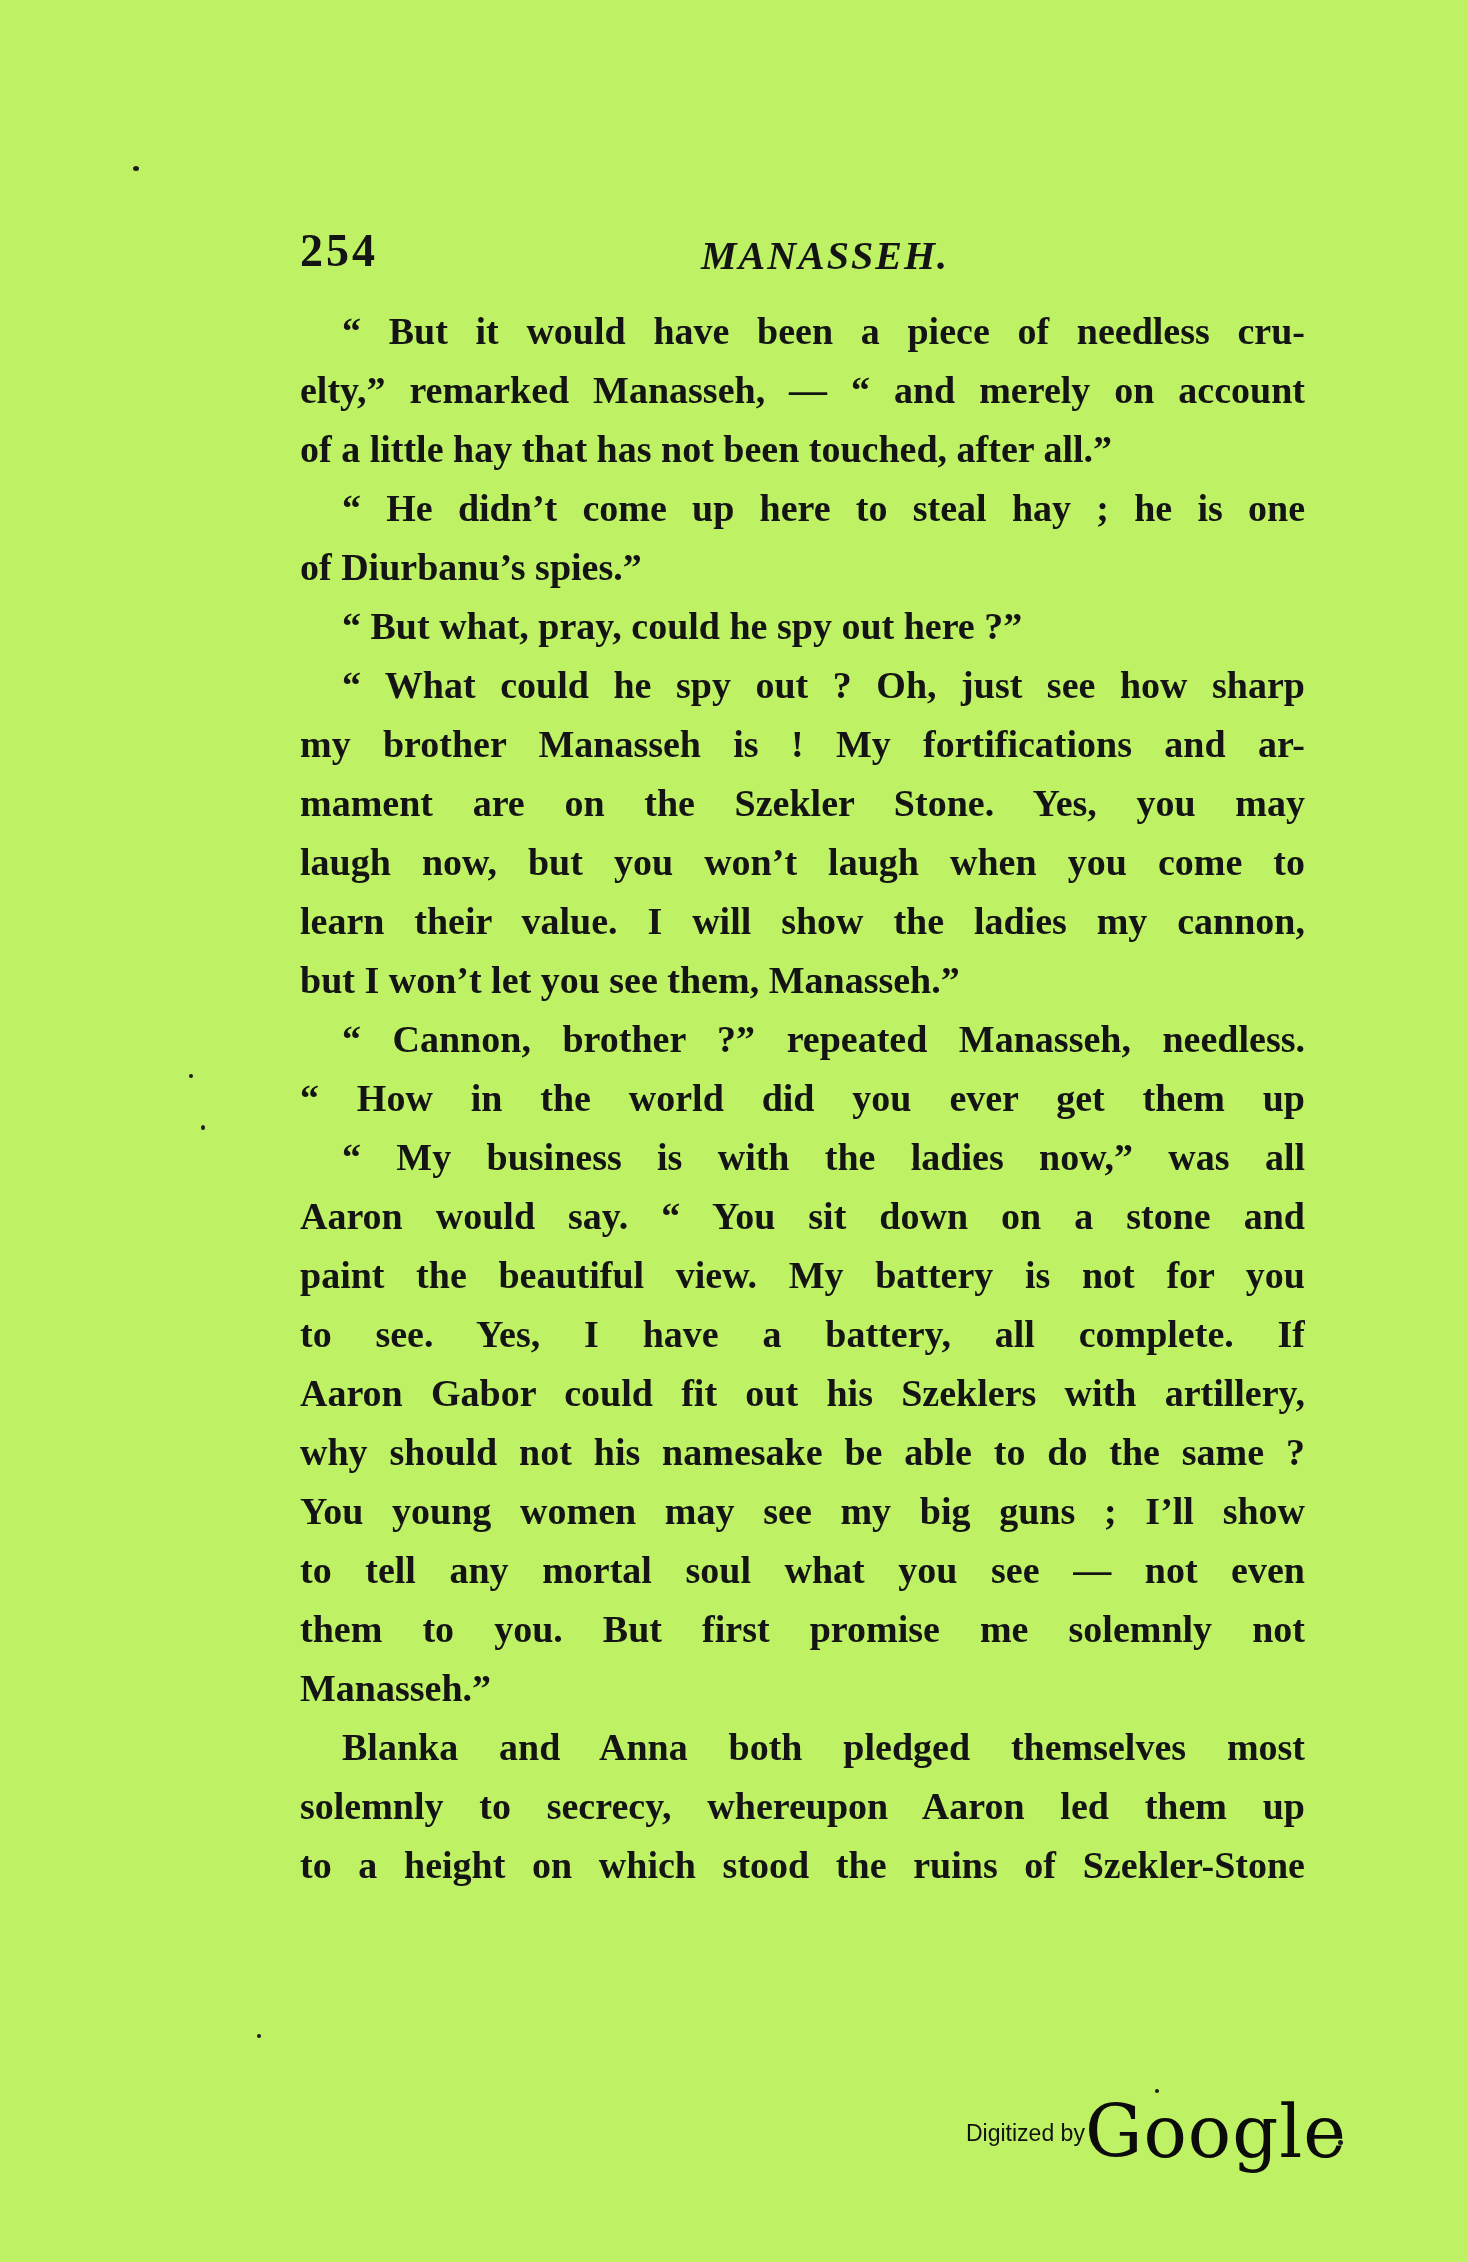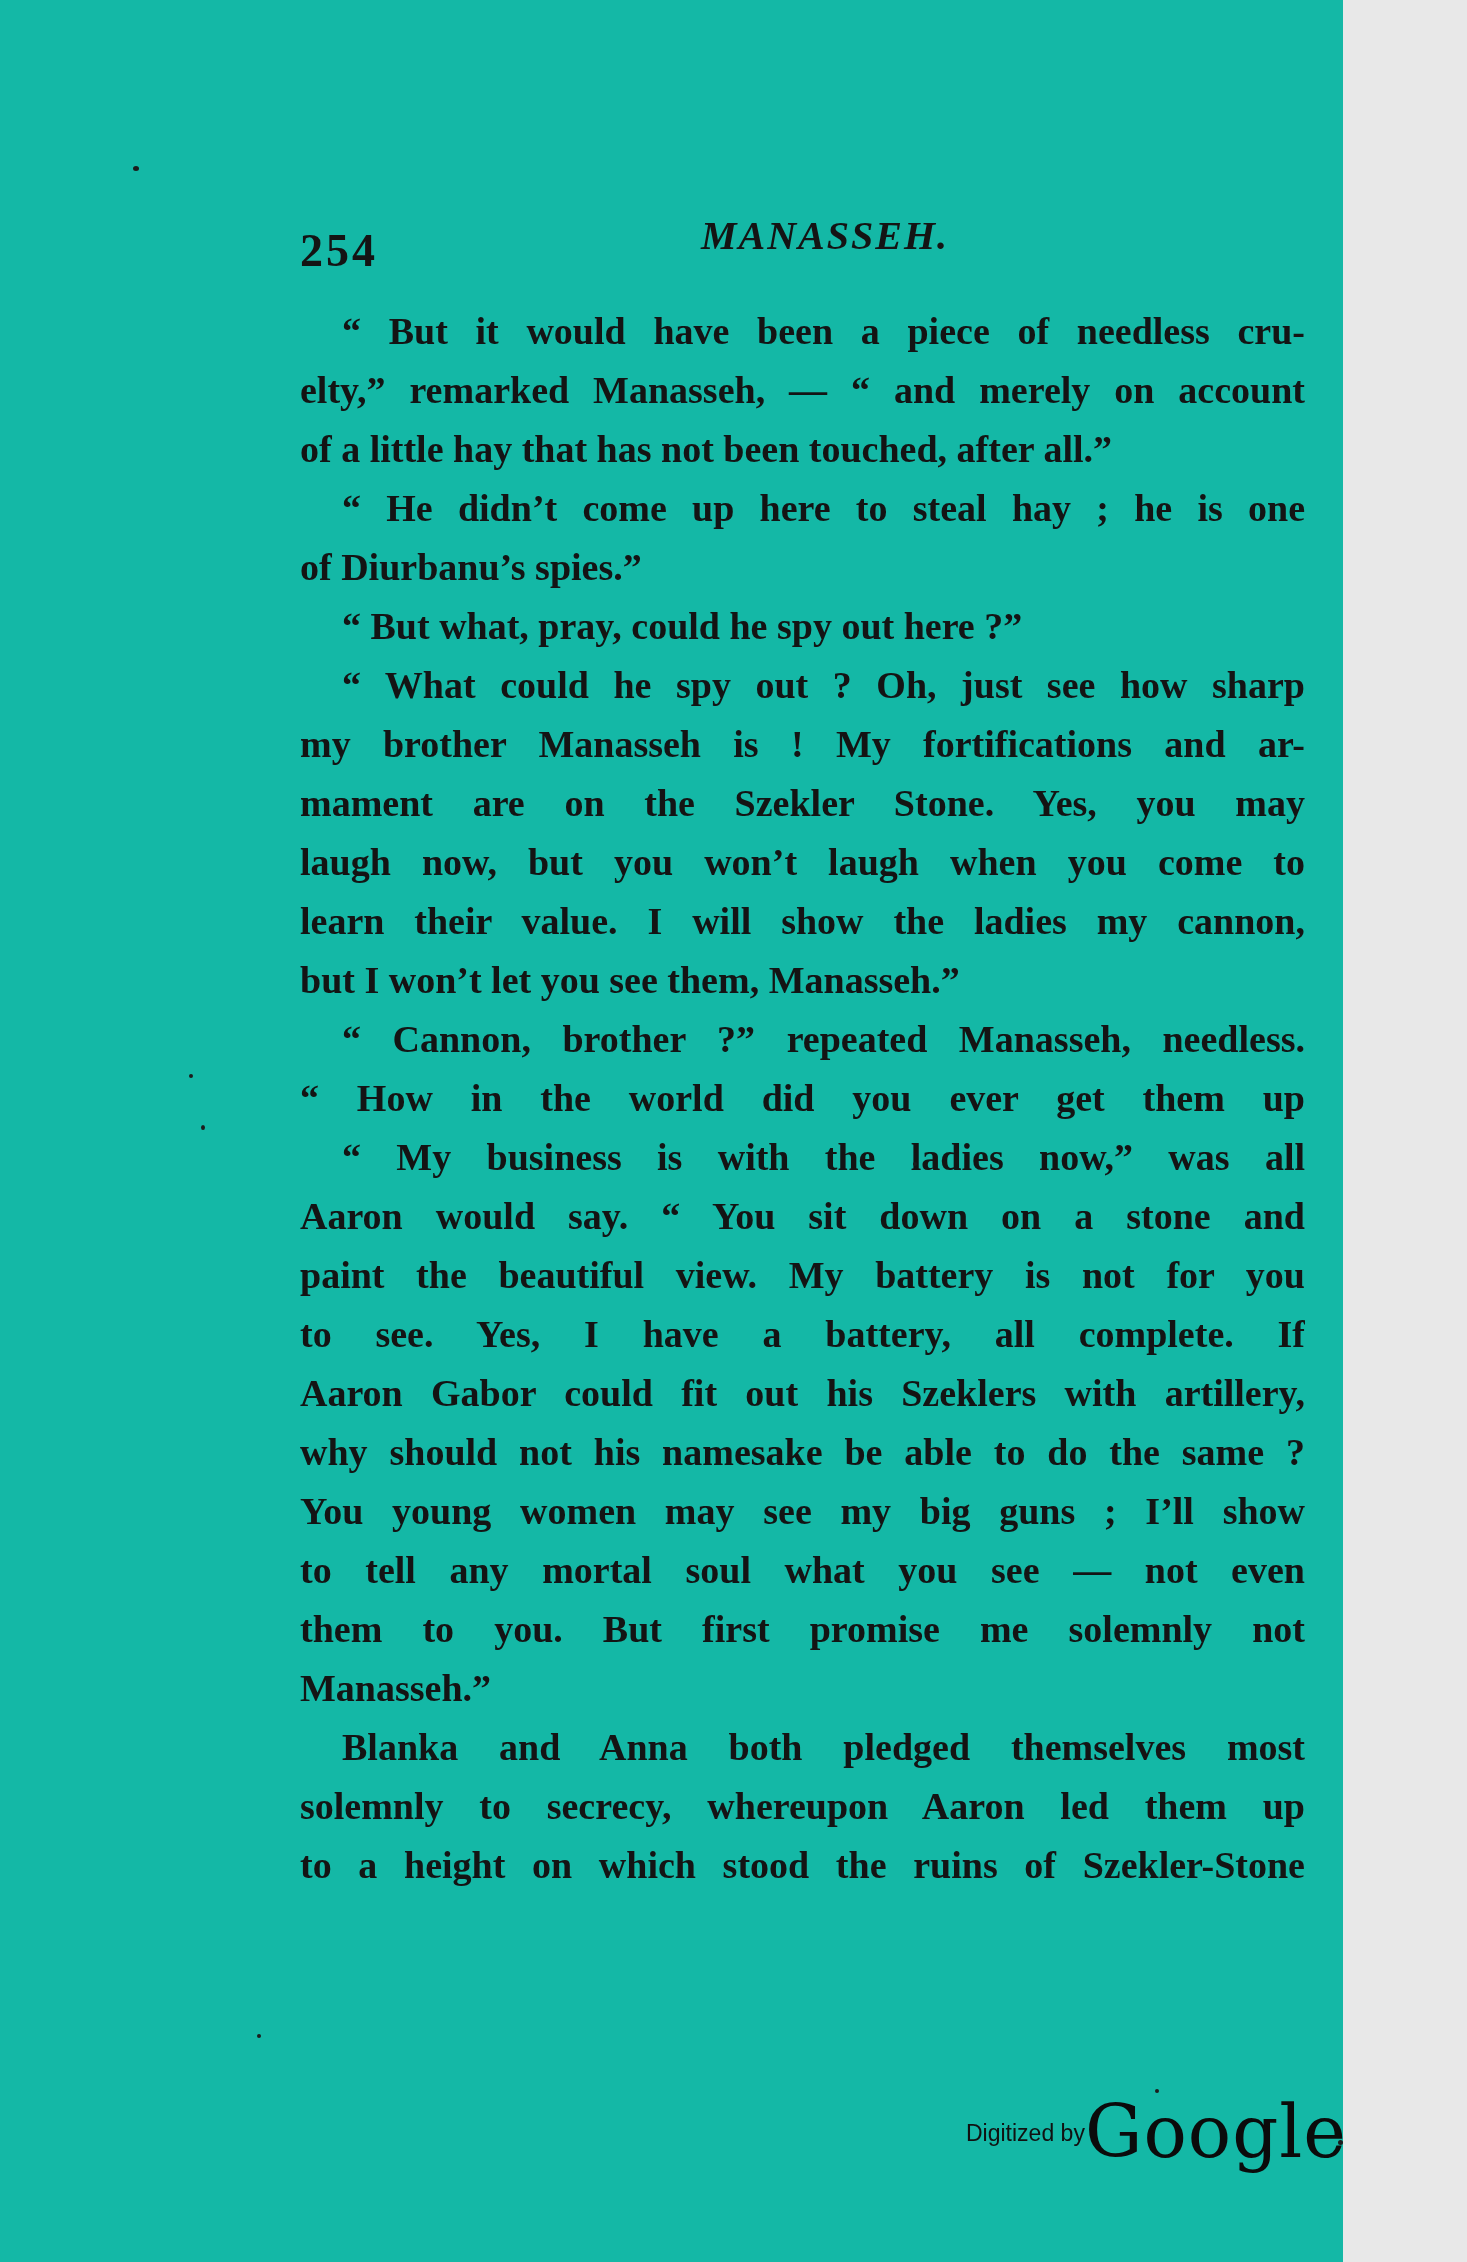--- a/index.html
+++ b/index.html
@@ -1,29 +1,29 @@
 <!DOCTYPE html>
 <html><head>
 <meta charset="utf-8">
 <style>
   html,body{margin:0;padding:0;background:#e8e8e8;}
   .page{
     position:relative;
-    width:1343px;height:2262px;
-    background:#14b8a6;
+    width:1467px;height:2262px;
+    background:#bef264;
     overflow:hidden;
     font-family:"Liberation Serif", serif;
     color:#141414;
   }
   .pagenum{
     position:absolute;left:300px;top:224px;
     font-size:46px;font-weight:700;letter-spacing:3px;
   }
   .runhead{
-    position:absolute;left:695px;top:212px;width:260px;
+    position:absolute;left:695px;top:232px;width:260px;
     font-size:40px;font-weight:700;font-style:italic;
     letter-spacing:2px;text-align:center;
   }
   .textblock{
     position:absolute;left:300px;top:302px;width:1005px;
     font-size:38px;line-height:59px;font-weight:700;
   }
   .tline{
     height:59px;overflow:hidden;
     text-align:justify;text-align-last:justify;

